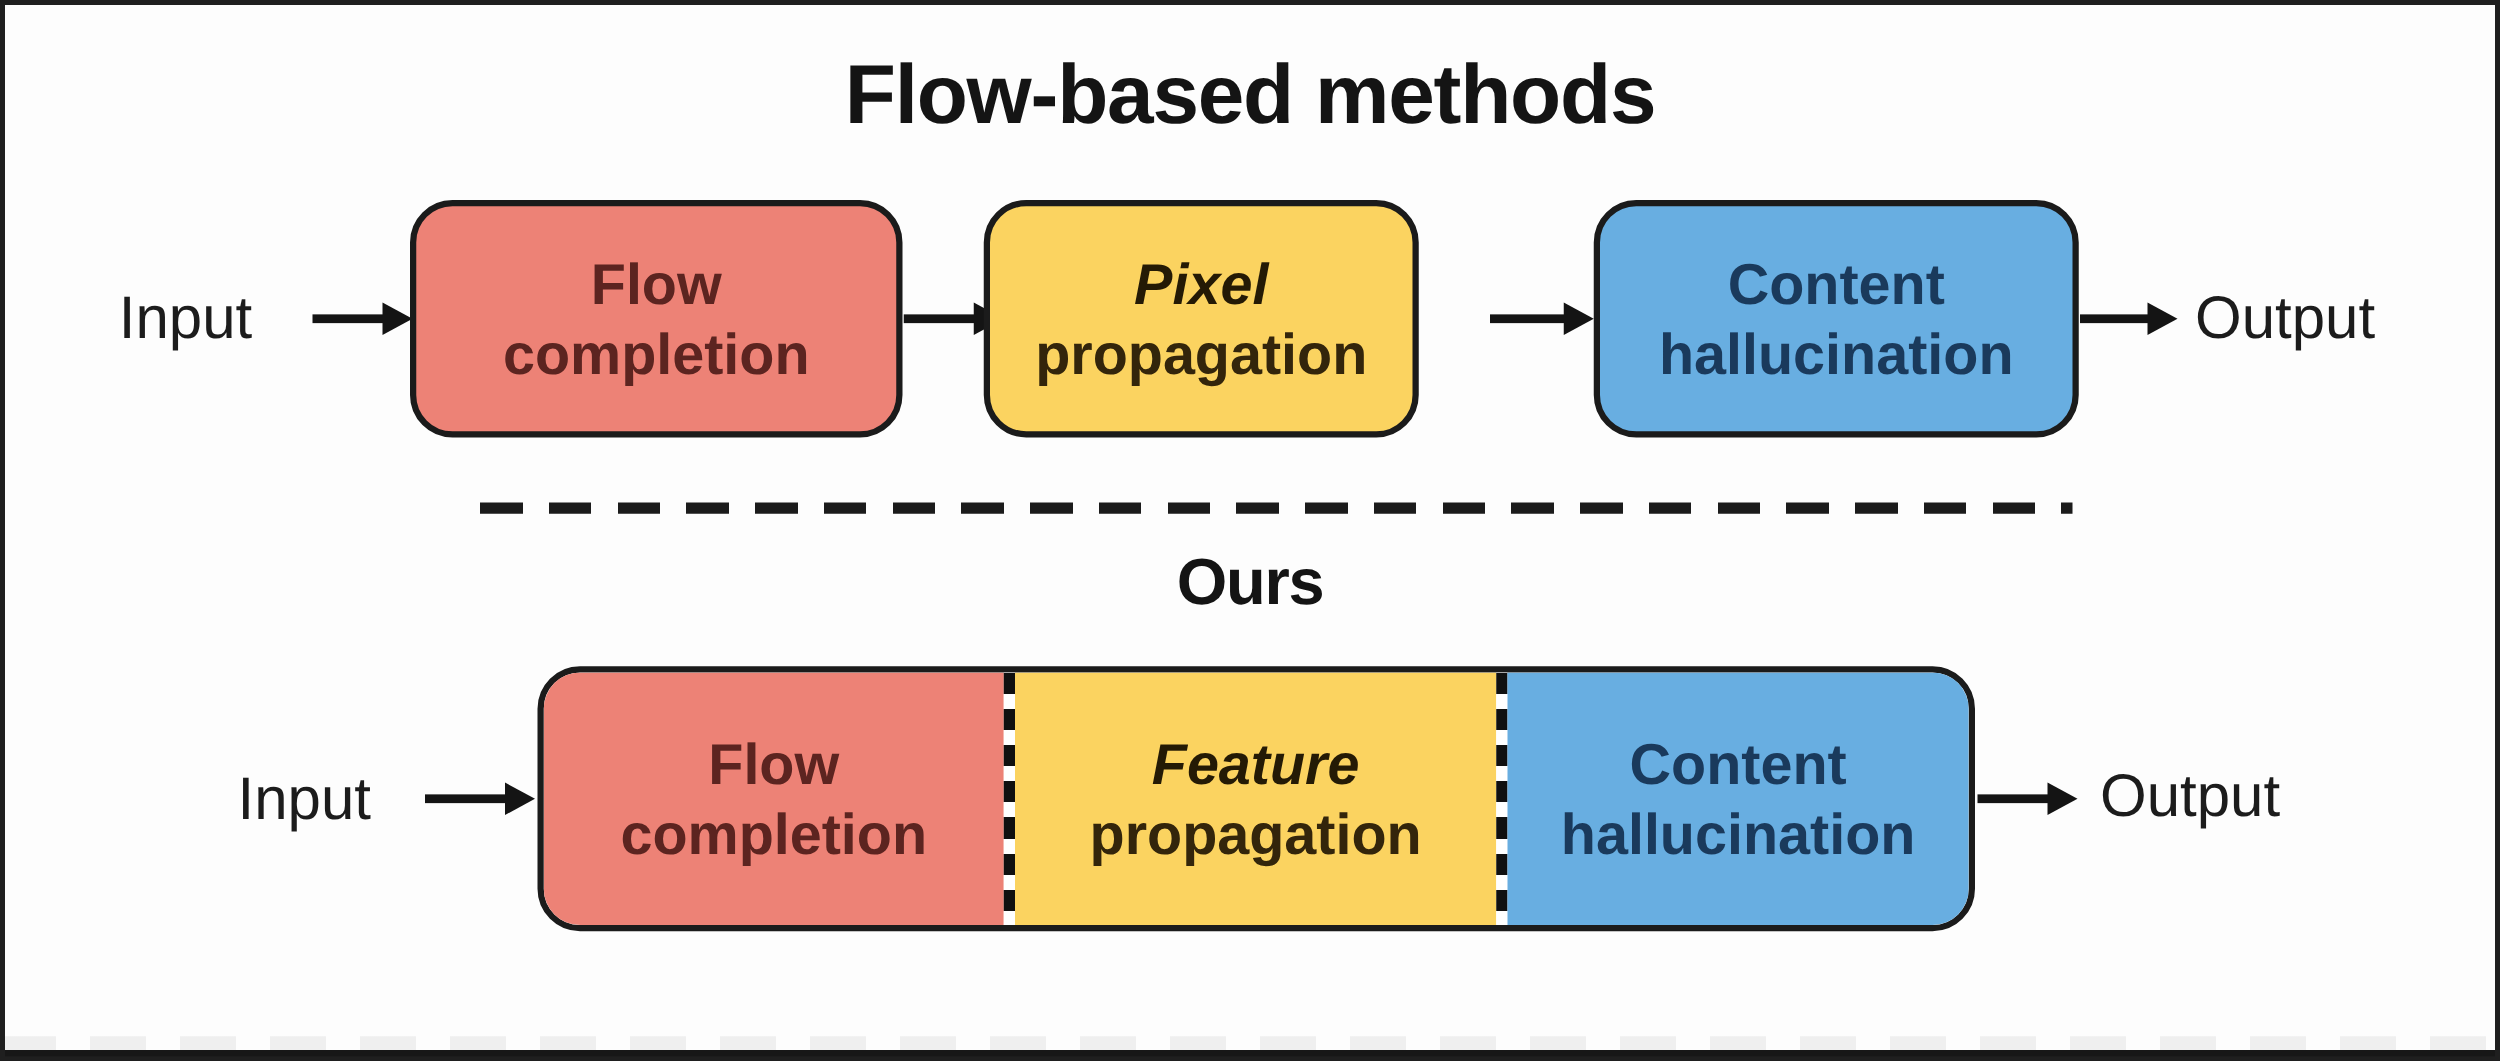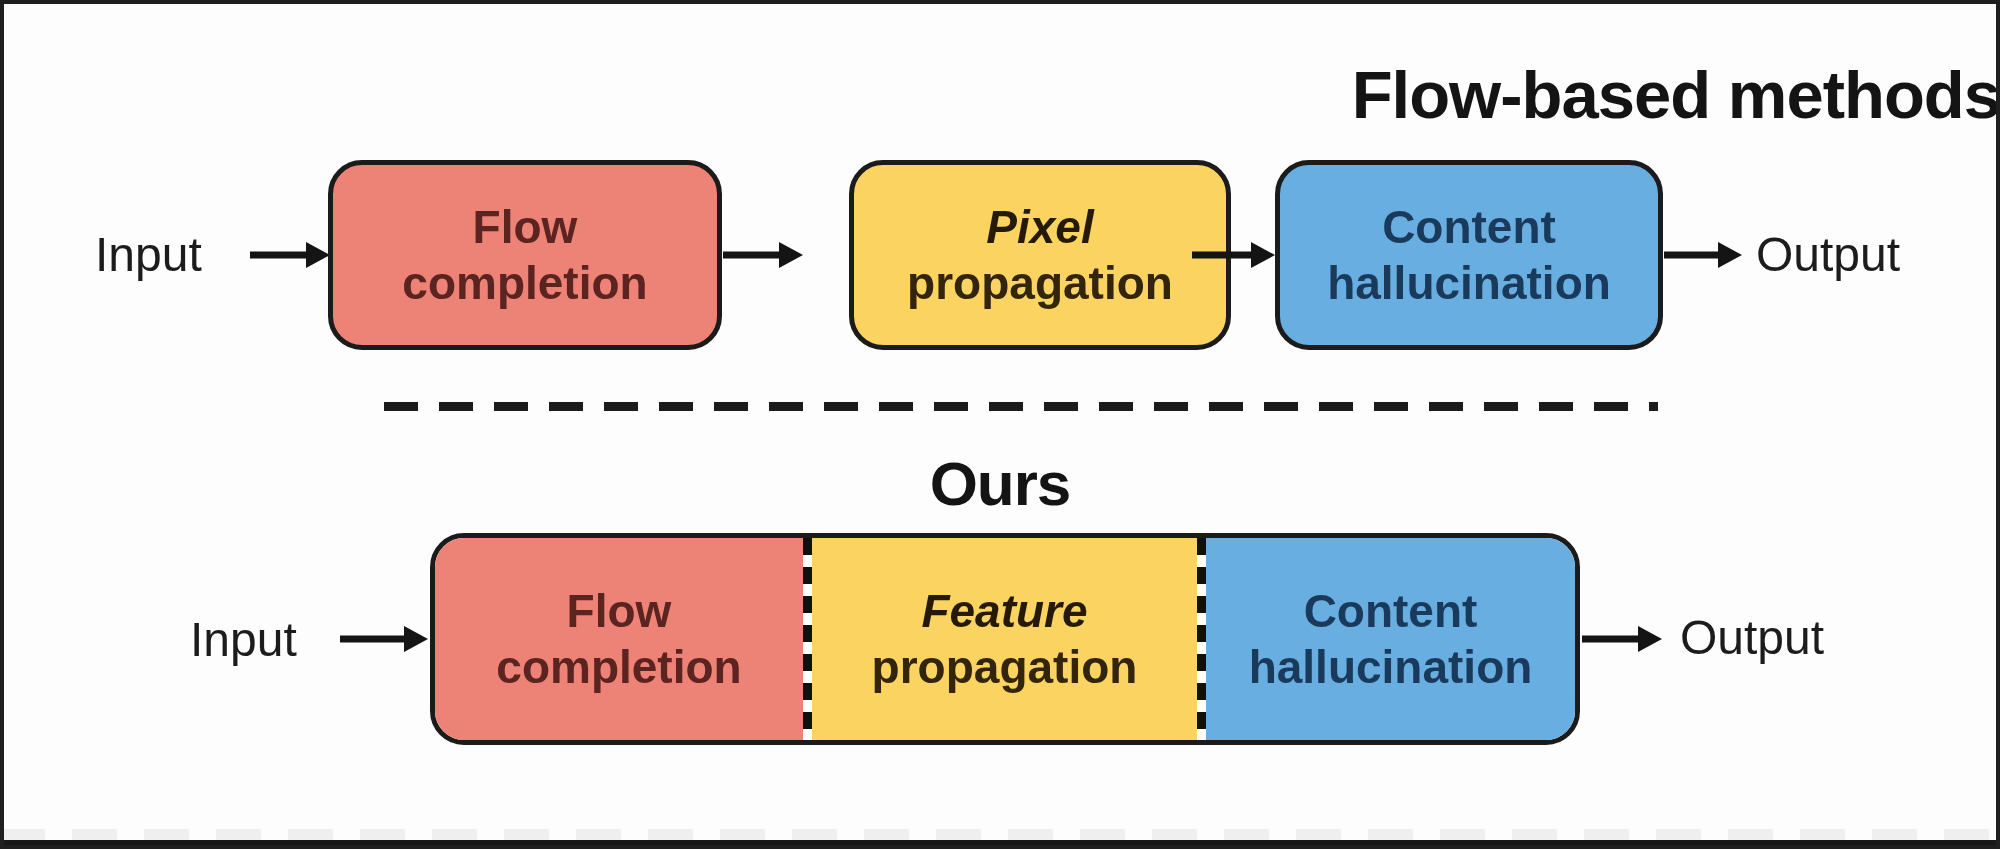--- a/index.html
+++ b/index.html
@@ -17,22 +17,22 @@
     box-sizing:border-box;
     pointer-events:none;
   }
   .section-title{
     position:absolute;left:0;right:0;
     text-align:center;
     font-weight:bold;
     color:#141414;
     letter-spacing:-1px;
   }
-  .title-top{top:56px;font-size:67px;text-align:right;}
-  .title-ours{top:448px;font-size:62px;}
+  .title-top{top:37px;font-size:67px;}
+  .title-ours{top:436px;font-size:52px;}
   .io-label{
     position:absolute;
     font-size:48px;
     color:#1c1c1c;
     text-align:left;
     white-space:nowrap;
   }
   .arrow{position:absolute;height:30px;}
   .arrow .shaft{
     position:absolute;left:0;right:18px;top:50%;
@@ -110,21 +110,21 @@
   <div class="flow-box box-red" style="left:328px;width:394px;">
     <div>Flow</div>
     <div>completion</div>
   </div>
 
   <div class="arrow" style="top:240px;left:723px;width:80px;">
     <div class="shaft"></div>
     <div class="head"></div>
   </div>
 
-  <div class="flow-box box-yellow" style="left:849px;width:382px;text-align:right;">
+  <div class="flow-box box-yellow" style="left:787px;width:348px;text-align:right;">
     <div class="em">Pixel</div>
     <div>propagation</div>
   </div>
 
   <div class="arrow" style="top:240px;left:1192px;width:83px;">
     <div class="shaft"></div>
     <div class="head"></div>
   </div>
 
   <div class="flow-box box-blue" style="left:1275px;width:388px;">

